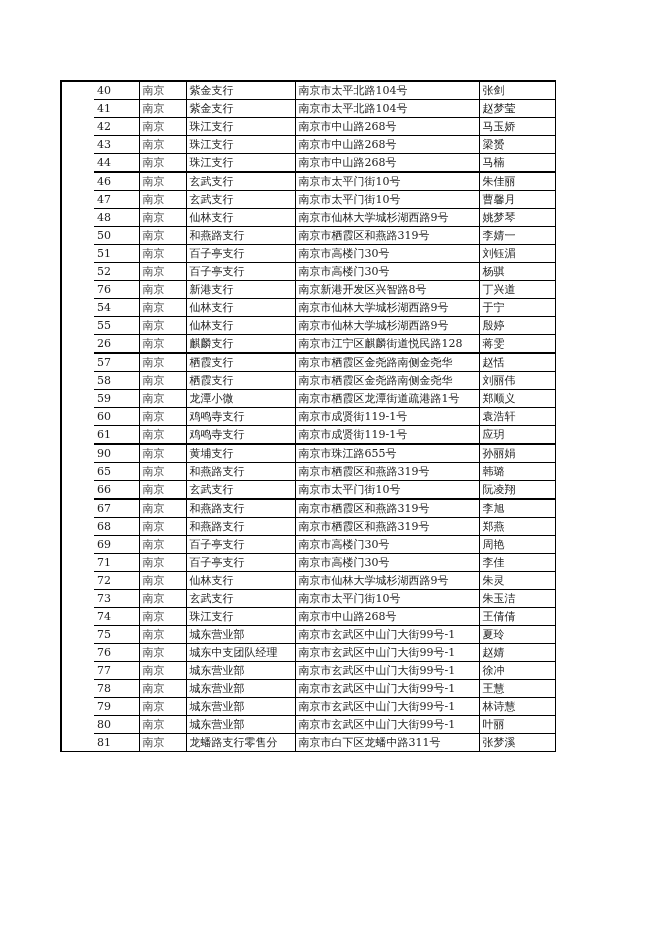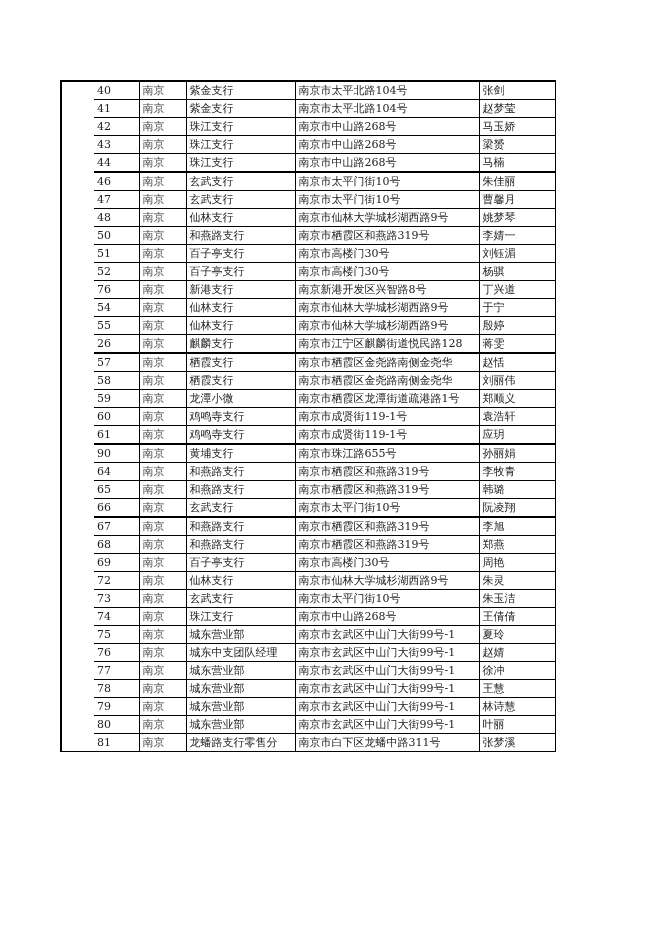--- a/index.html
+++ b/index.html
@@ -205,27 +205,20 @@
           <td>应玥</td>
         </tr>
         <tr>
           <td>90</td>
           <td class="city">南京</td>
           <td>黄埔支行</td>
           <td>南京市珠江路655号</td>
           <td>孙丽娟</td>
         </tr>
         <tr>
-          <td>64</td>
-          <td class="city">南京</td>
-          <td>和燕路支行</td>
-          <td>南京市栖霞区和燕路319号</td>
-          <td>李牧青</td>
-        </tr>
-        <tr>
           <td>65</td>
           <td class="city">南京</td>
           <td>和燕路支行</td>
           <td>南京市栖霞区和燕路319号</td>
           <td>韩璐</td>
         </tr>
         <tr class="thick">
           <td>66</td>
           <td class="city">南京</td>
           <td>玄武支行</td>
@@ -245,20 +238,27 @@
           <td>和燕路支行</td>
           <td>南京市栖霞区和燕路319号</td>
           <td>郑燕</td>
         </tr>
         <tr>
           <td>69</td>
           <td class="city">南京</td>
           <td>百子亭支行</td>
           <td>南京市高楼门30号</td>
           <td>周艳</td>
+        </tr>
+        <tr>
+          <td>71</td>
+          <td class="city">南京</td>
+          <td>百子亭支行</td>
+          <td>南京市高楼门30号</td>
+          <td>李佳</td>
         </tr>
         <tr>
           <td>72</td>
           <td class="city">南京</td>
           <td>仙林支行</td>
           <td>南京市仙林大学城杉湖西路9号</td>
           <td>朱灵</td>
         </tr>
         <tr>
           <td>73</td>

